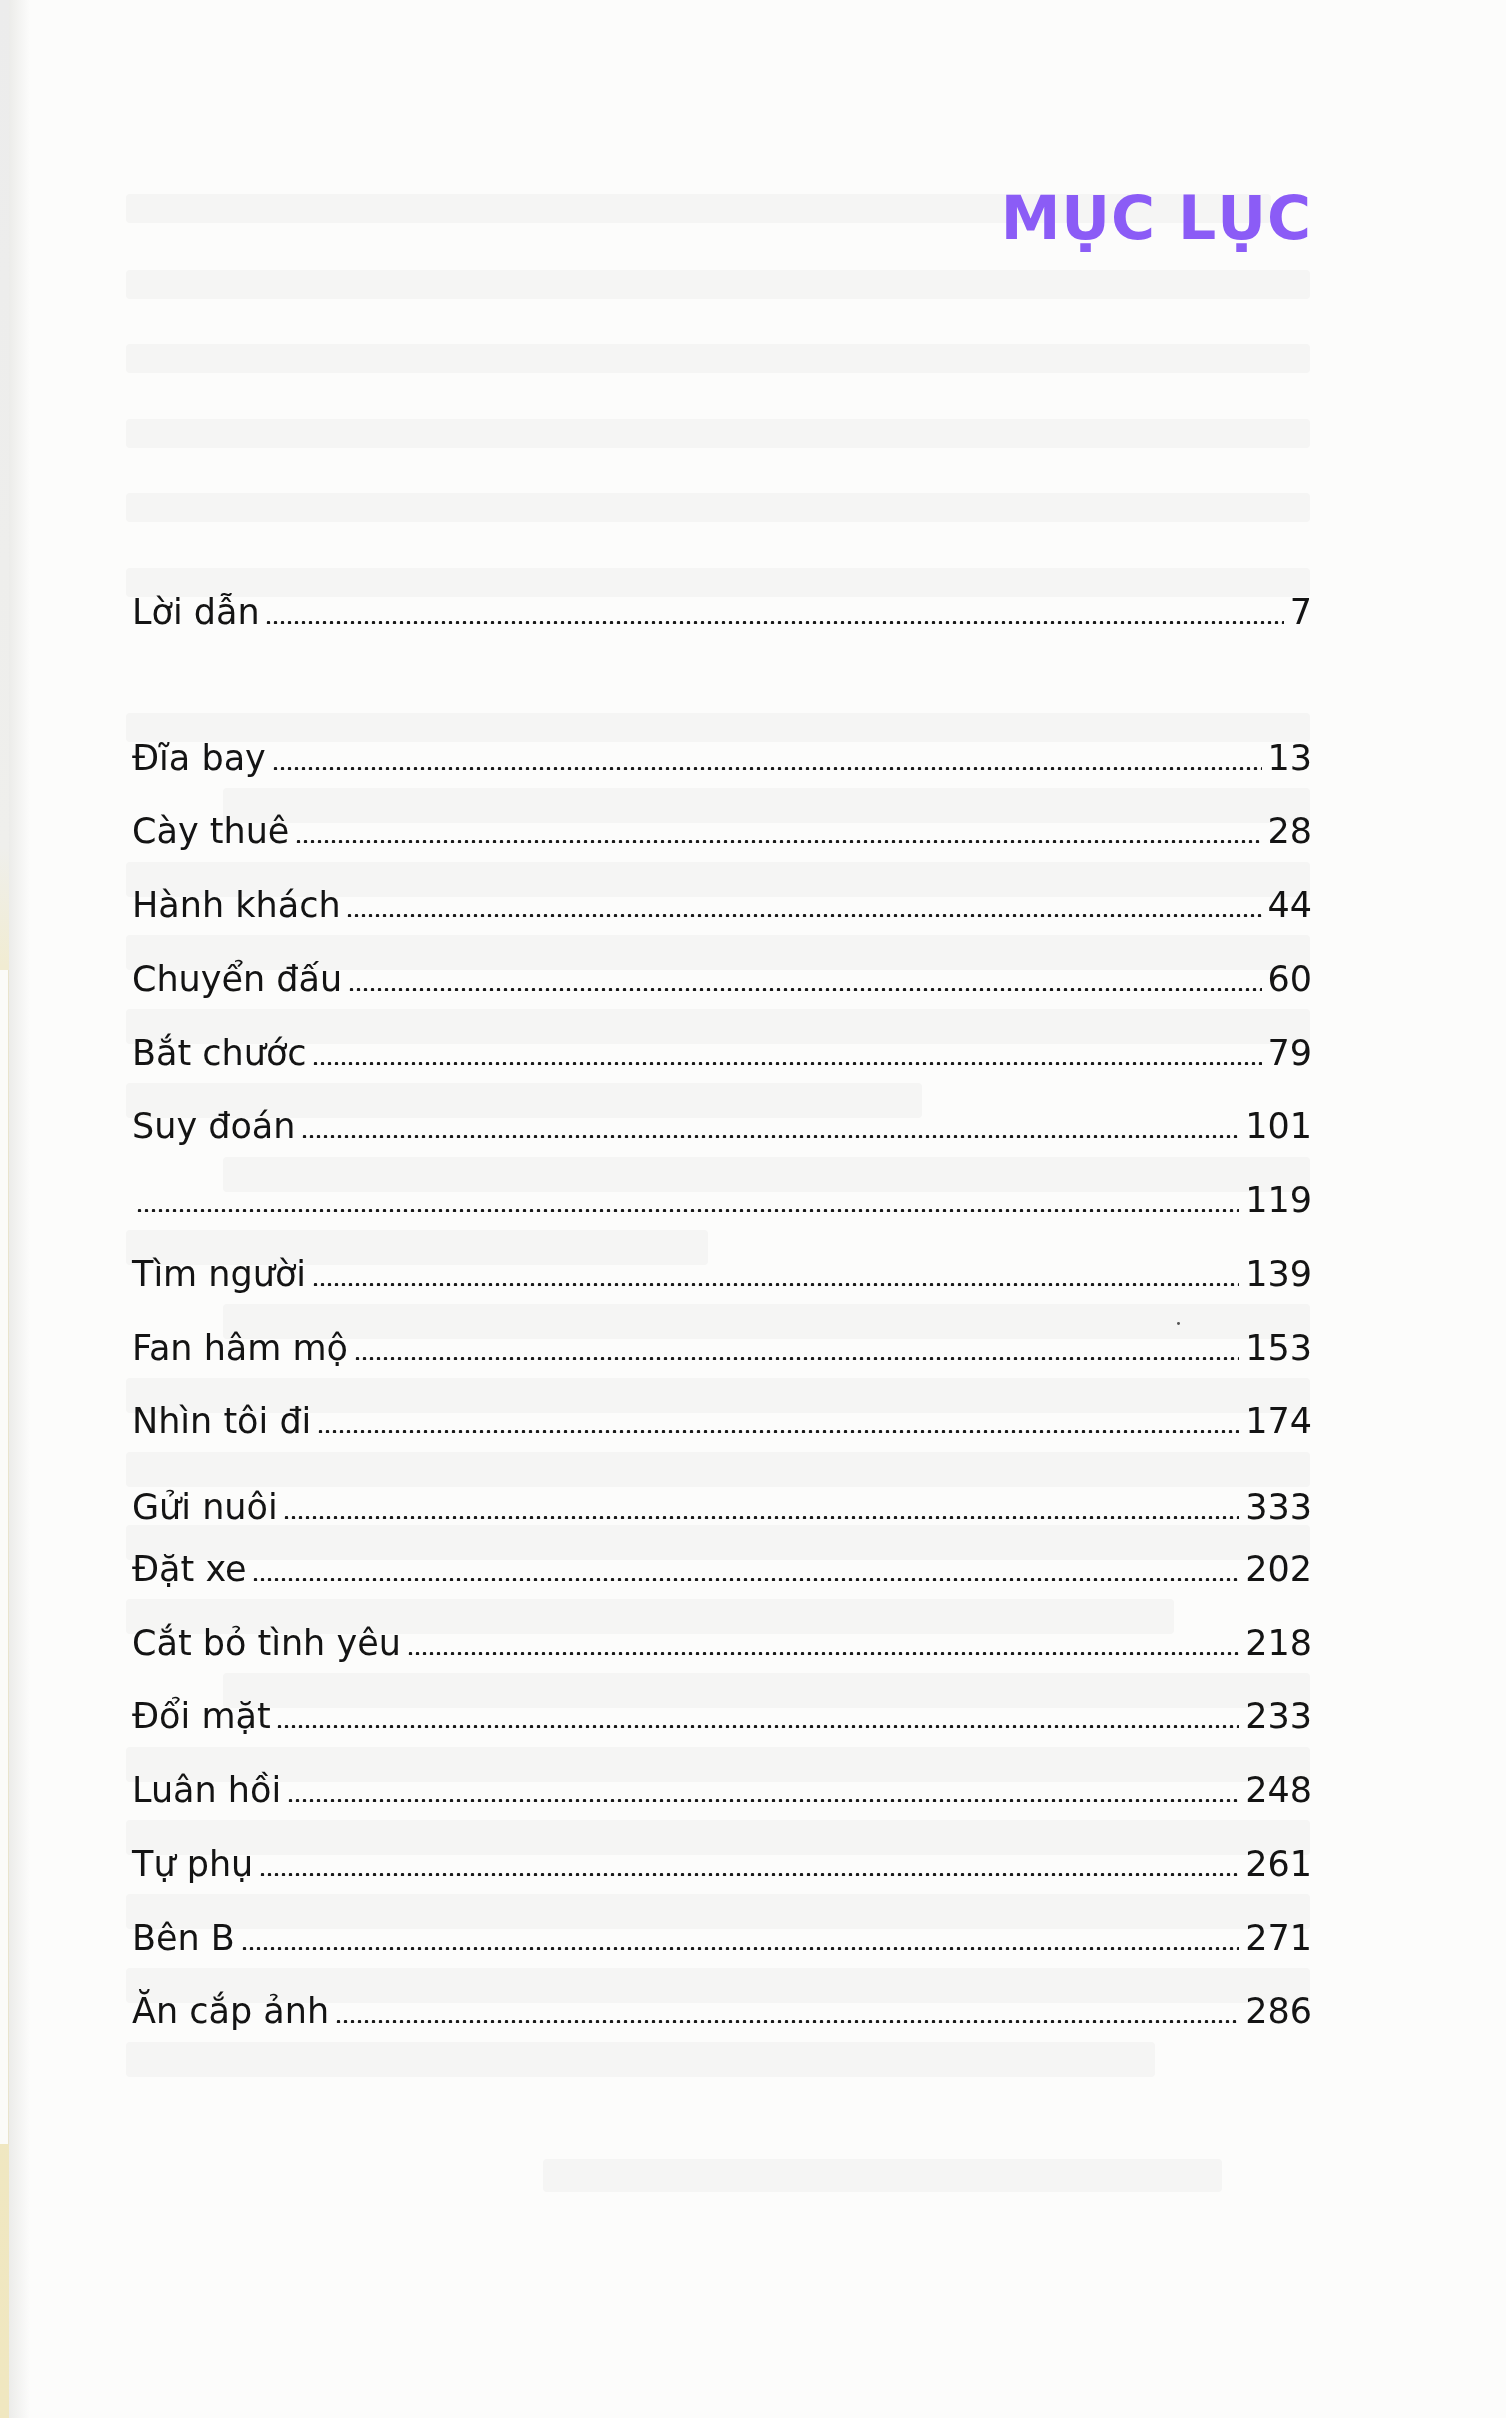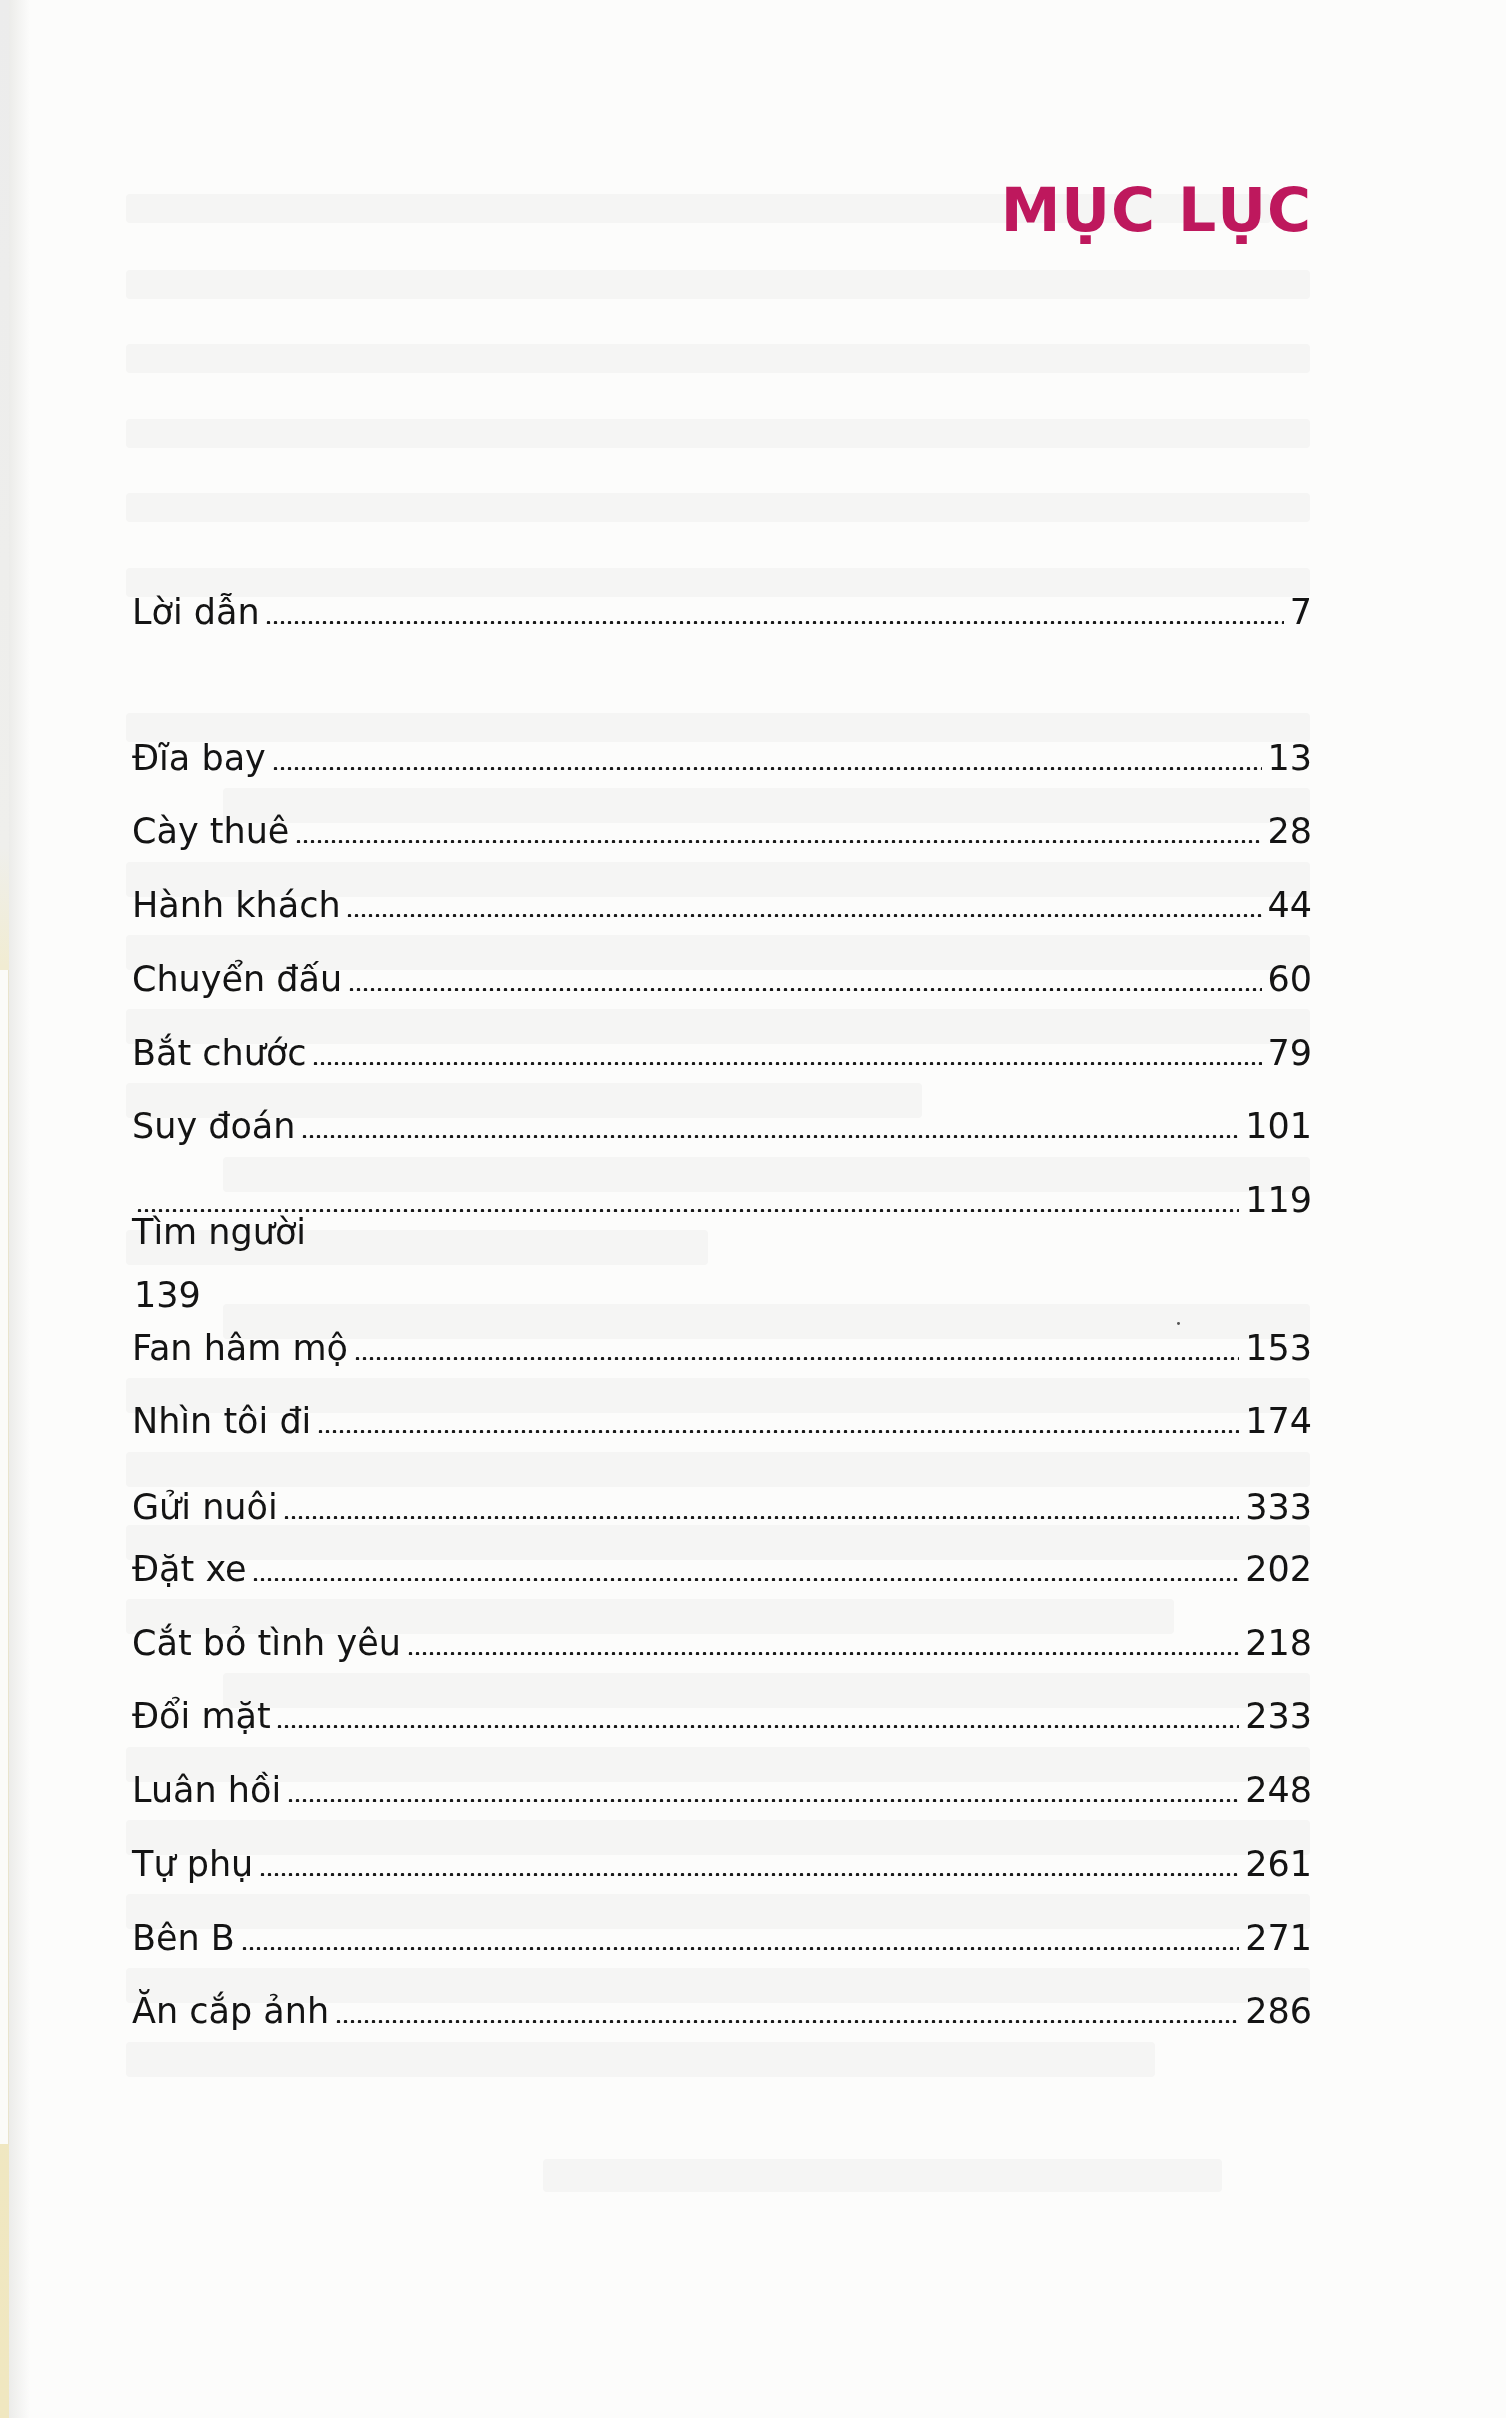--- a/index.html
+++ b/index.html
@@ -44,26 +44,26 @@
     
     .ghost {
       position: absolute;
       height: 29px;
       background: rgba(200,200,200,0.12);
       border-radius: 3.9px;
     }
     .title {
       position: absolute;
       right: 194px;
-      top: 175px;
+      top: 183px;
       font-size: 60px;
       font-weight: bold;
       letter-spacing: 1px;
       line-height: 70px;
-      color: #be185d;
+      color: #8b5cf6;
       margin: 0;
     }
     .toc {
       position: absolute;
       left: 132px;
       width: 1180px;
       top: 0;
     }
     .toc-row {
       position: absolute;
@@ -174,21 +174,21 @@
     </div>
     <div class="toc-row" style="top:1101px;justify-content:flex-end;">
       <span class="label">Suy đoán</span>
       <span class="leader"></span>
       <span class="page-num">101</span>
     </div>
     <div class="toc-row" style="top:1175px;">
       <span class="leader"></span>
       <span class="page-num">119</span>
     </div>
-    <div class="toc-row" style="top:1207px;flex-direction:column;">
+    <div class="toc-row" style="top:1249px;">
       <span class="label">Tìm người</span>
       <span class="leader"></span>
       <span class="page-num">139</span>
     </div>
     <div class="toc-row" style="top:1323px;text-align:center;">
       <span class="label">Fan hâm mộ</span>
       <span class="leader"></span>
       <span class="page-num">153</span>
     </div>
     <div class="toc-row" style="top:1396px;align-items:center;">

